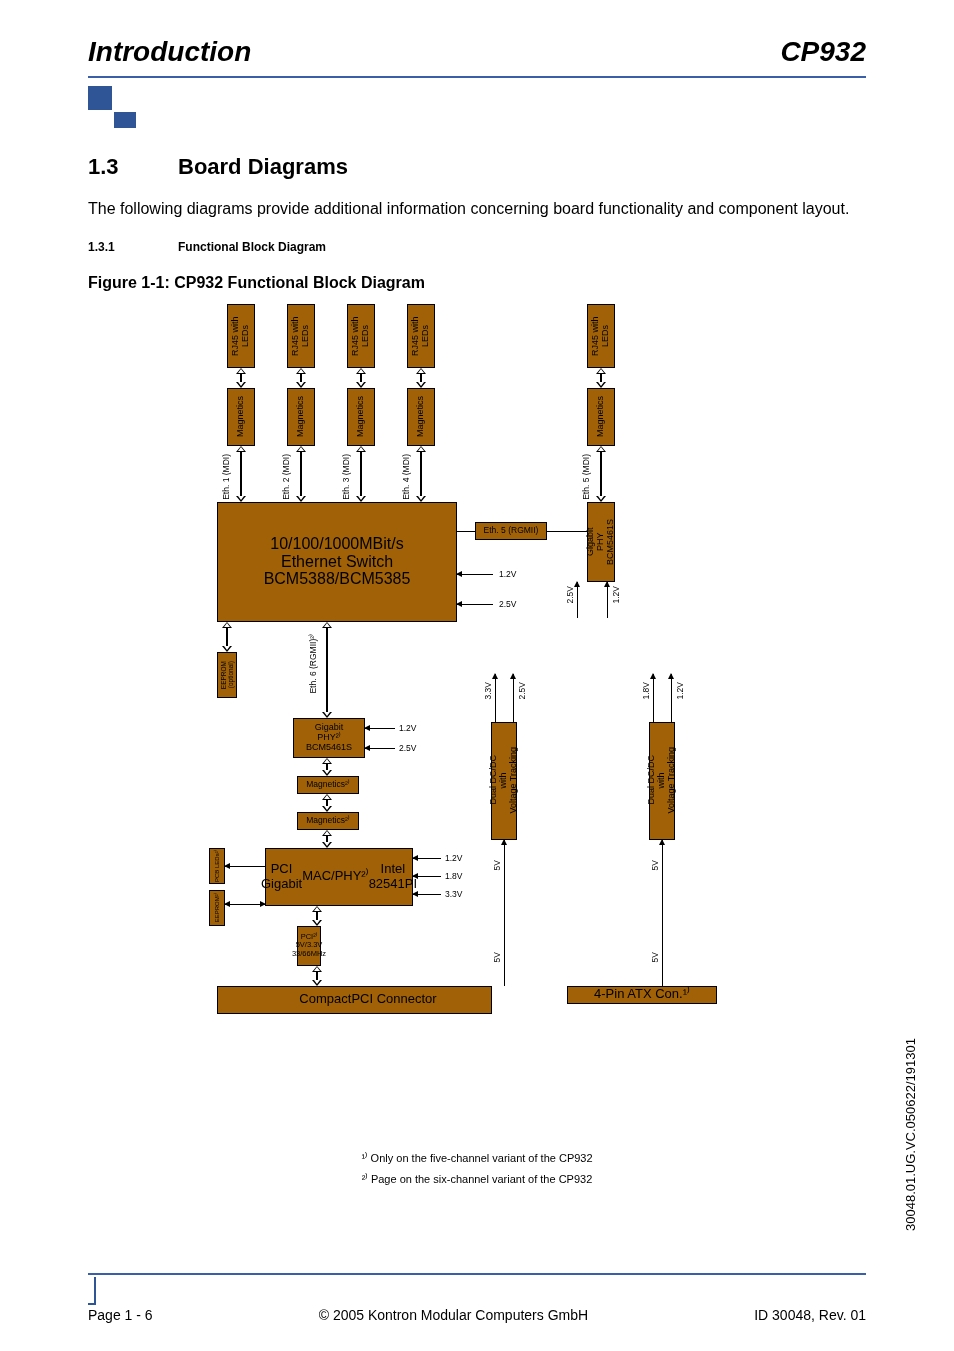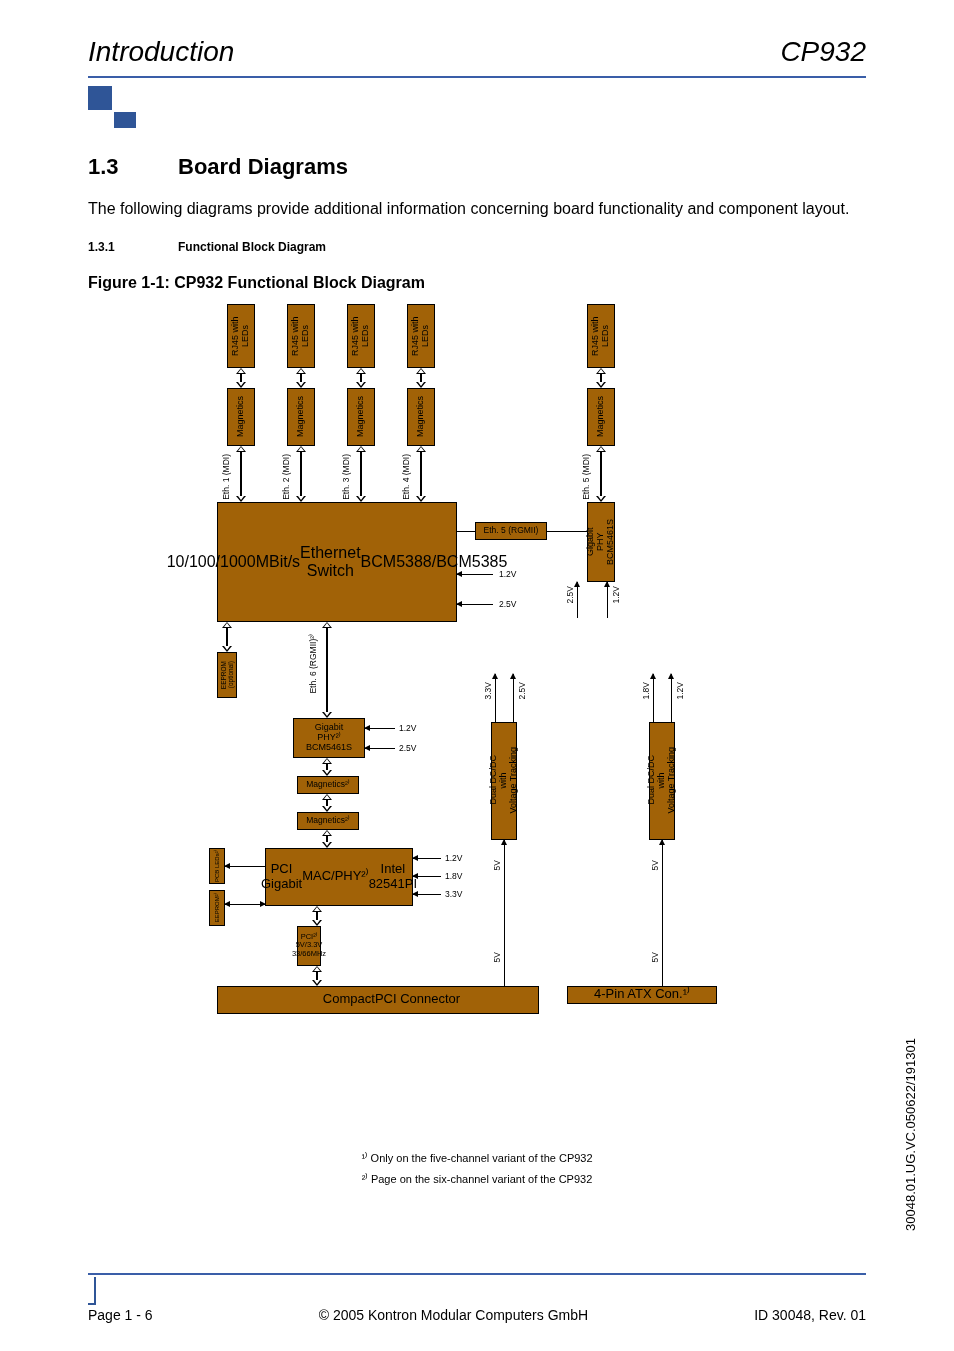--- a/index.html
+++ b/index.html
@@ -13,21 +13,21 @@
   }
   .page {
     padding: 36px 88px 0 88px;
     position: relative;
   }
   .header {
     display: flex;
     justify-content: space-between;
     align-items: baseline;
     font-size: 28px;
-    font-weight: normal;
+    font-weight: bold;
     font-style: italic;
   }
   .hr-top {
     margin-top: 8px;
     border: none;
     border-top: 2px solid #3a5ea8;
   }
   .logo {
     margin-top: 8px;
     width: 52px;
@@ -300,21 +300,21 @@
           <div class="hollow-tri-down"></div>
         </div>
       <span class="lbl v" style="left:374px; top:150px;">Eth. 5 (MDI)</span>
 
       <div class="box" style="left:380px; top:198px; width:28px; height:80px;">
           <span class="vtxt" style="white-space:pre;">Gigabit
 PHY
 BCM5461S</span>
         </div>
 
-      <div class="box" style="left:10px; top:198px; width:240px; height:120px; font-size:16px; flex-direction:row;">
+      <div class="box" style="left:10px; top:198px; width:240px; height:120px; font-size:16px; flex-direction:column;">
         <div>10/100/1000MBit/s</div>
         <div>Ethernet Switch</div>
         <div>BCM5388/BCM5385</div>
       </div>
 
       <div class="box" style="left:268px; top:218px; width:72px; height:18px; font-size:8.5px;">
           <span>Eth. 5 (RGMII)</span>
         </div>
       <div class="arrow-h" style="left:250px; top:227px; width:18px;"></div>
       <div class="arrow-h" style="left:340px; top:227px; width:40px;"></div>
@@ -408,21 +408,21 @@
           <div class="hollow-tri-up"></div>
           <div class="stem"></div>
           <div class="hollow-tri-down"></div>
         </div>
       <div class="hollow-bi" style="left:105px; top:662px; height:20px;">
           <div class="hollow-tri-up"></div>
           <div class="stem"></div>
           <div class="hollow-tri-down"></div>
         </div>
 
-      <div class="box" style="left:10px; top:682px; width:322px; height:28px; font-size:13px;padding-left:27px;">
+      <div class="box" style="left:10px; top:682px; width:275px; height:28px; font-size:13px;padding-left:27px;">
           <span>CompactPCI Connector</span>
         </div>
       <div class="box" style="left:360px; top:682px; width:150px; height:18px; font-size:13px;">
           <span>4-Pin ATX Con.¹⁾</span>
         </div>
 
       <div class="box" style="left:284px; top:418px; width:26px; height:118px;">
           <span class="vtxt" style="white-space:pre;">Dual DC/DC
 with
 Voltage Tracking</span>

